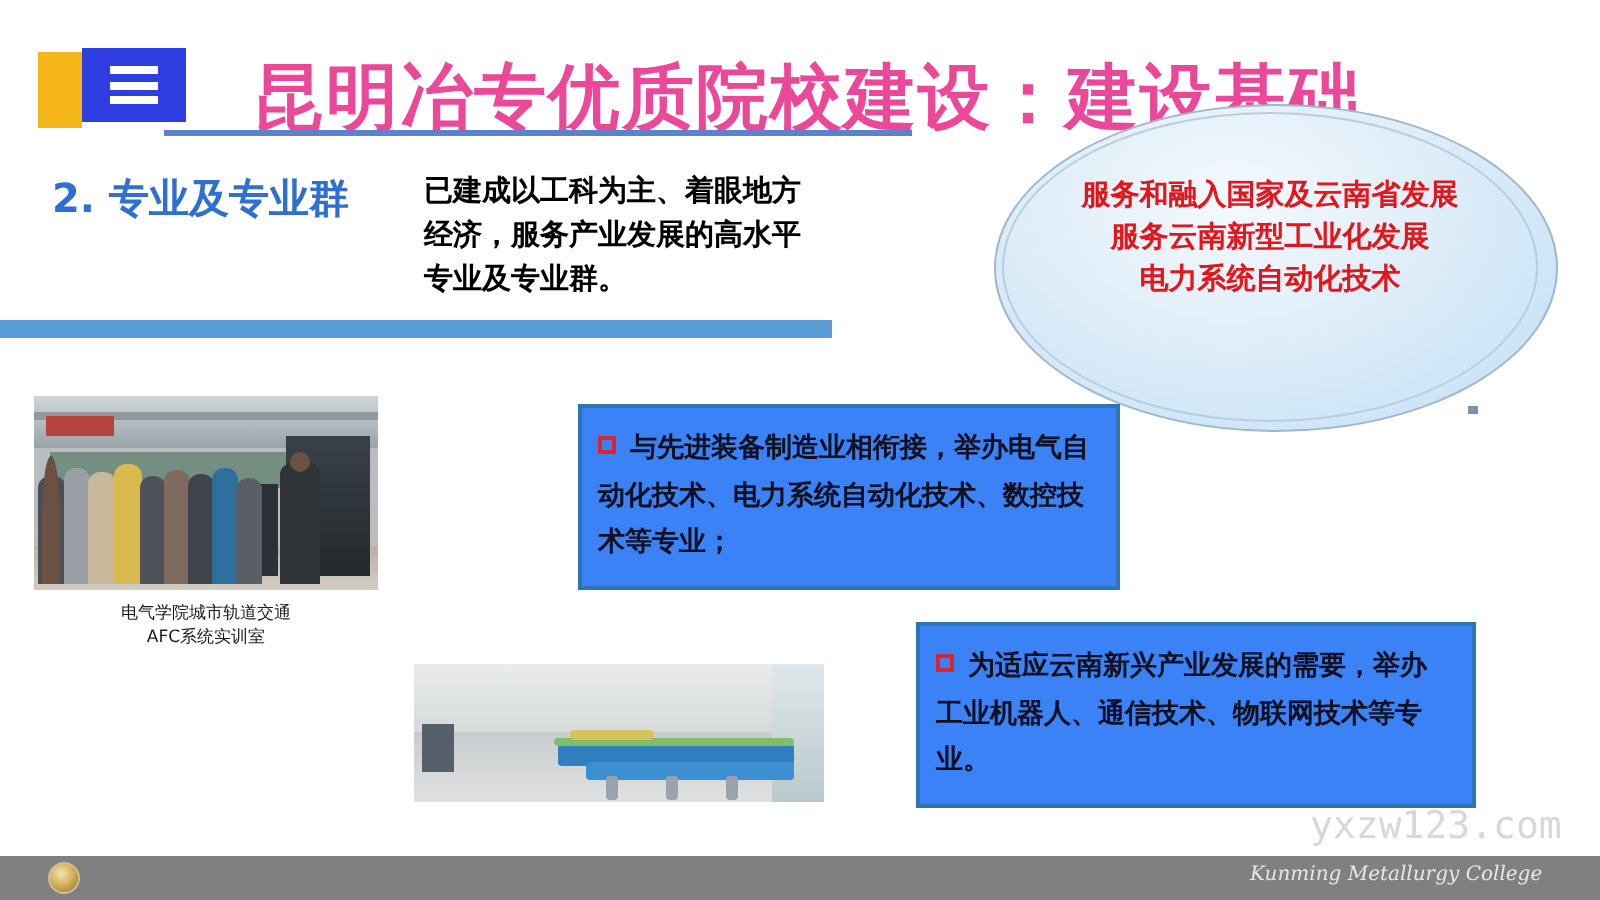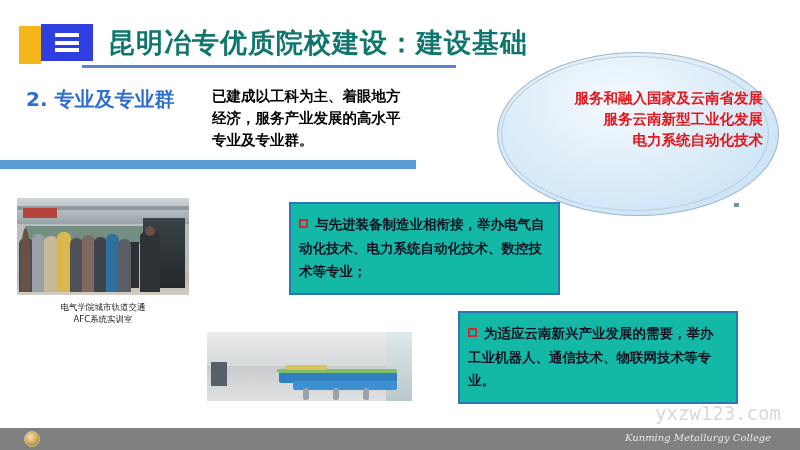--- a/index.html
+++ b/index.html
@@ -30,23 +30,23 @@
   .hamburger {
     position: absolute; left: 55px; top: 33px;
     width: 24px; height: 19px;
     display: flex; flex-direction: column; justify-content: space-between;
   }
   .hamburger i {
     display: block; height: 4px; width: 100%;
     background: #ffffff;
   }
   .slide-title {
-    position: absolute; left: 108px; top: 25px;
-    font-size: 27px; font-weight: bold;
-    color: #0f766e;
+    position: absolute; left: 126px; top: 25px;
+    font-size: 36px; font-weight: bold;
+    color: #ec4899;
     letter-spacing: 1px;
     white-space: nowrap;
   }
   .title-underline {
     position: absolute; left: 82px; top: 65px;
     width: 374px; height: 3px;
     background: #5b82cf;
   }
 
   
@@ -80,21 +80,21 @@
     border: 1px solid #9fb6cc;
     background: radial-gradient(ellipse at 42% 30%, #f4f9fd 0%, #e2eff9 38%, #cfe6f7 72%, #bcdcf3 100%);
   }
   .ellipse-inner {
     position: absolute; left: 4px; top: 4px; right: 10px; bottom: 5px;
     border-radius: 50%;
     border: 1px solid #b8cde0;
   }
   .ellipse-text {
     position: absolute; left: 10px; top: 36px; right: 16px;
-    text-align: right;
+    text-align: center;
     font-size: 14.5px; font-weight: bold;
     color: #e4151b;
     line-height: 1.45;
   }
   .ellipse-dot {
     position: absolute; left: 237px; top: 151px;
     width: 5px; height: 4px;
     background: #7a93aa;
   }
 
@@ -114,21 +114,21 @@
     text-align: center;
     line-height: 1.45;
     white-space: pre-line;
   }
   .cap-1 { left: 17px; top: 301px; width: 172px; }
   .cap-2 { left: 207px; top: 405px; width: 205px; }
 
   
   .callout {
     position: absolute;
-    background: #14b8a6;
+    background: #3b82f6;
     border: 2px solid #2e75b6;
     padding: 9px 10px 9px 8px;
   }
   .callout-1 { left: 289px; top: 202px; width: 271px; height: 93px; }
   .callout-2 { left: 458px; top: 311px; width: 280px; height: 93px; }
   .callout-body {
     font-size: 13.5px; font-weight: bold;
     color: #111122;
     line-height: 1.75;
     text-indent: 0;

